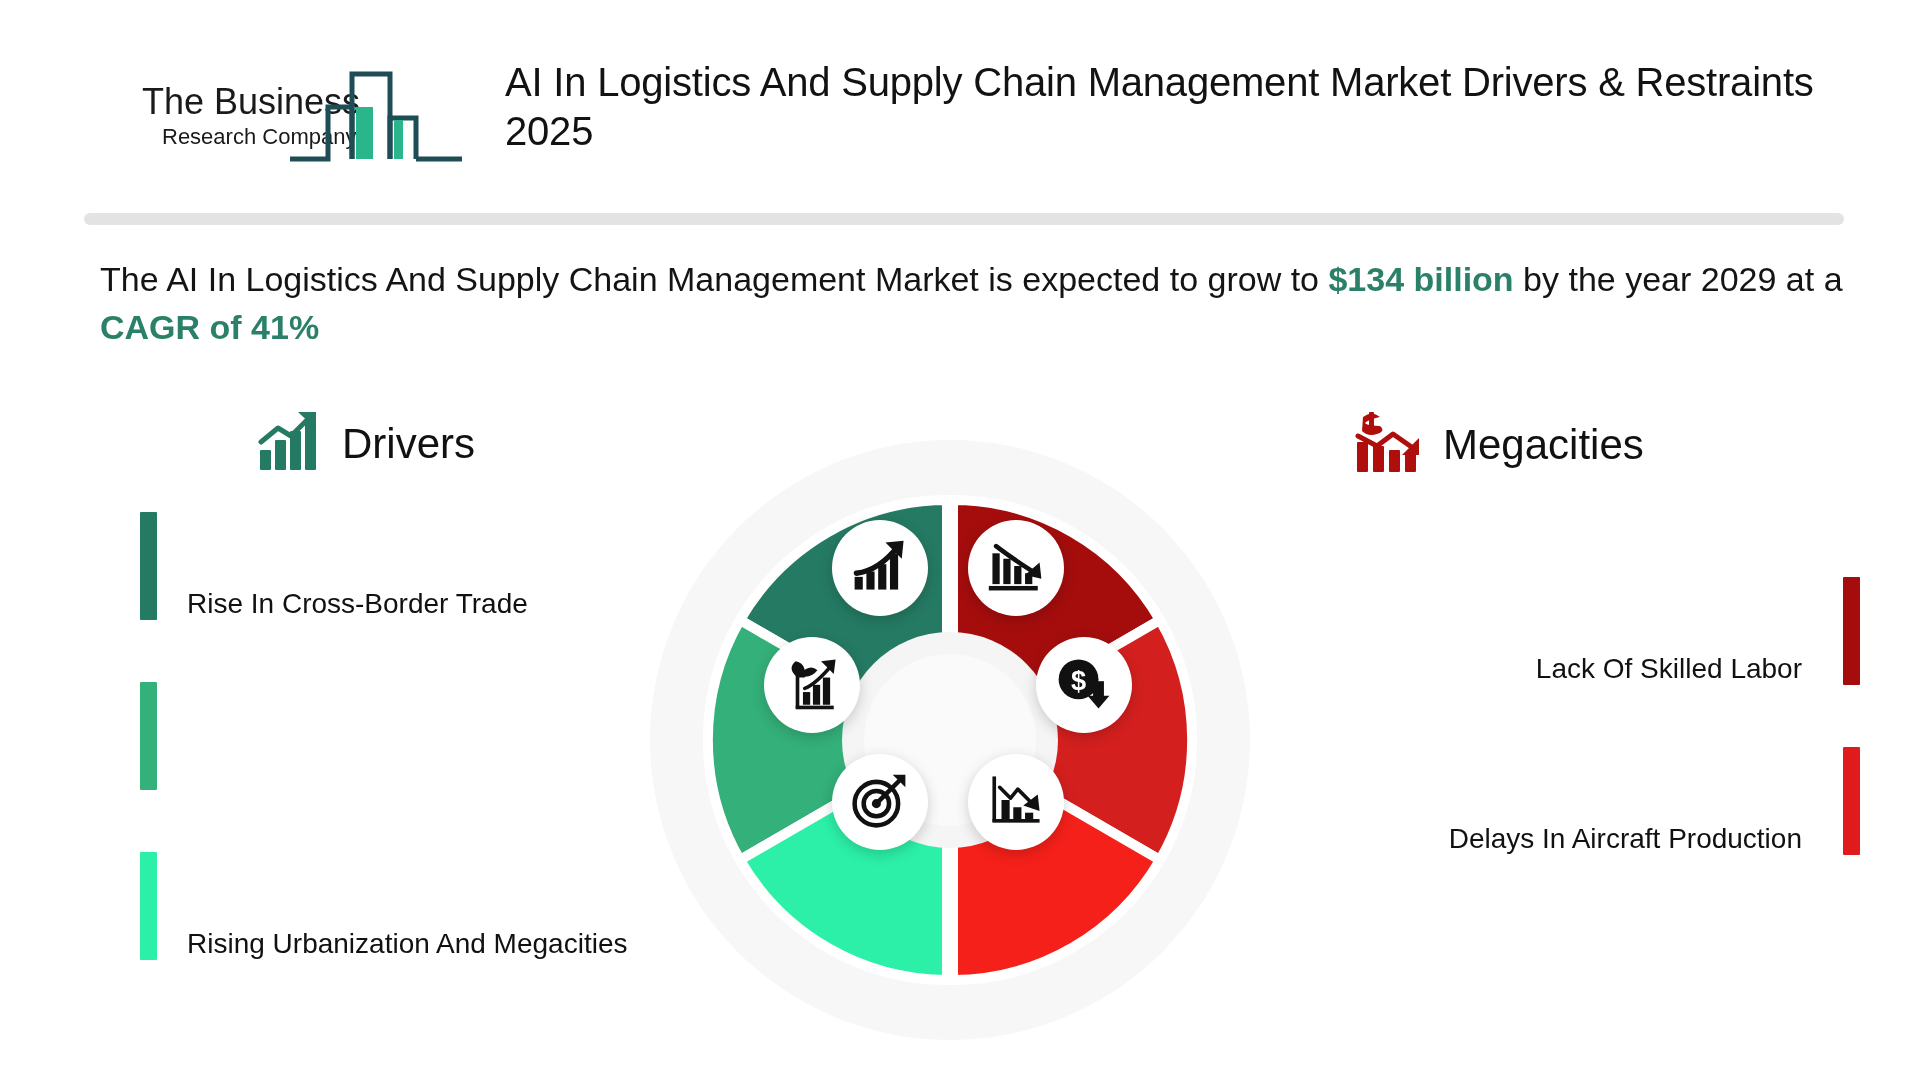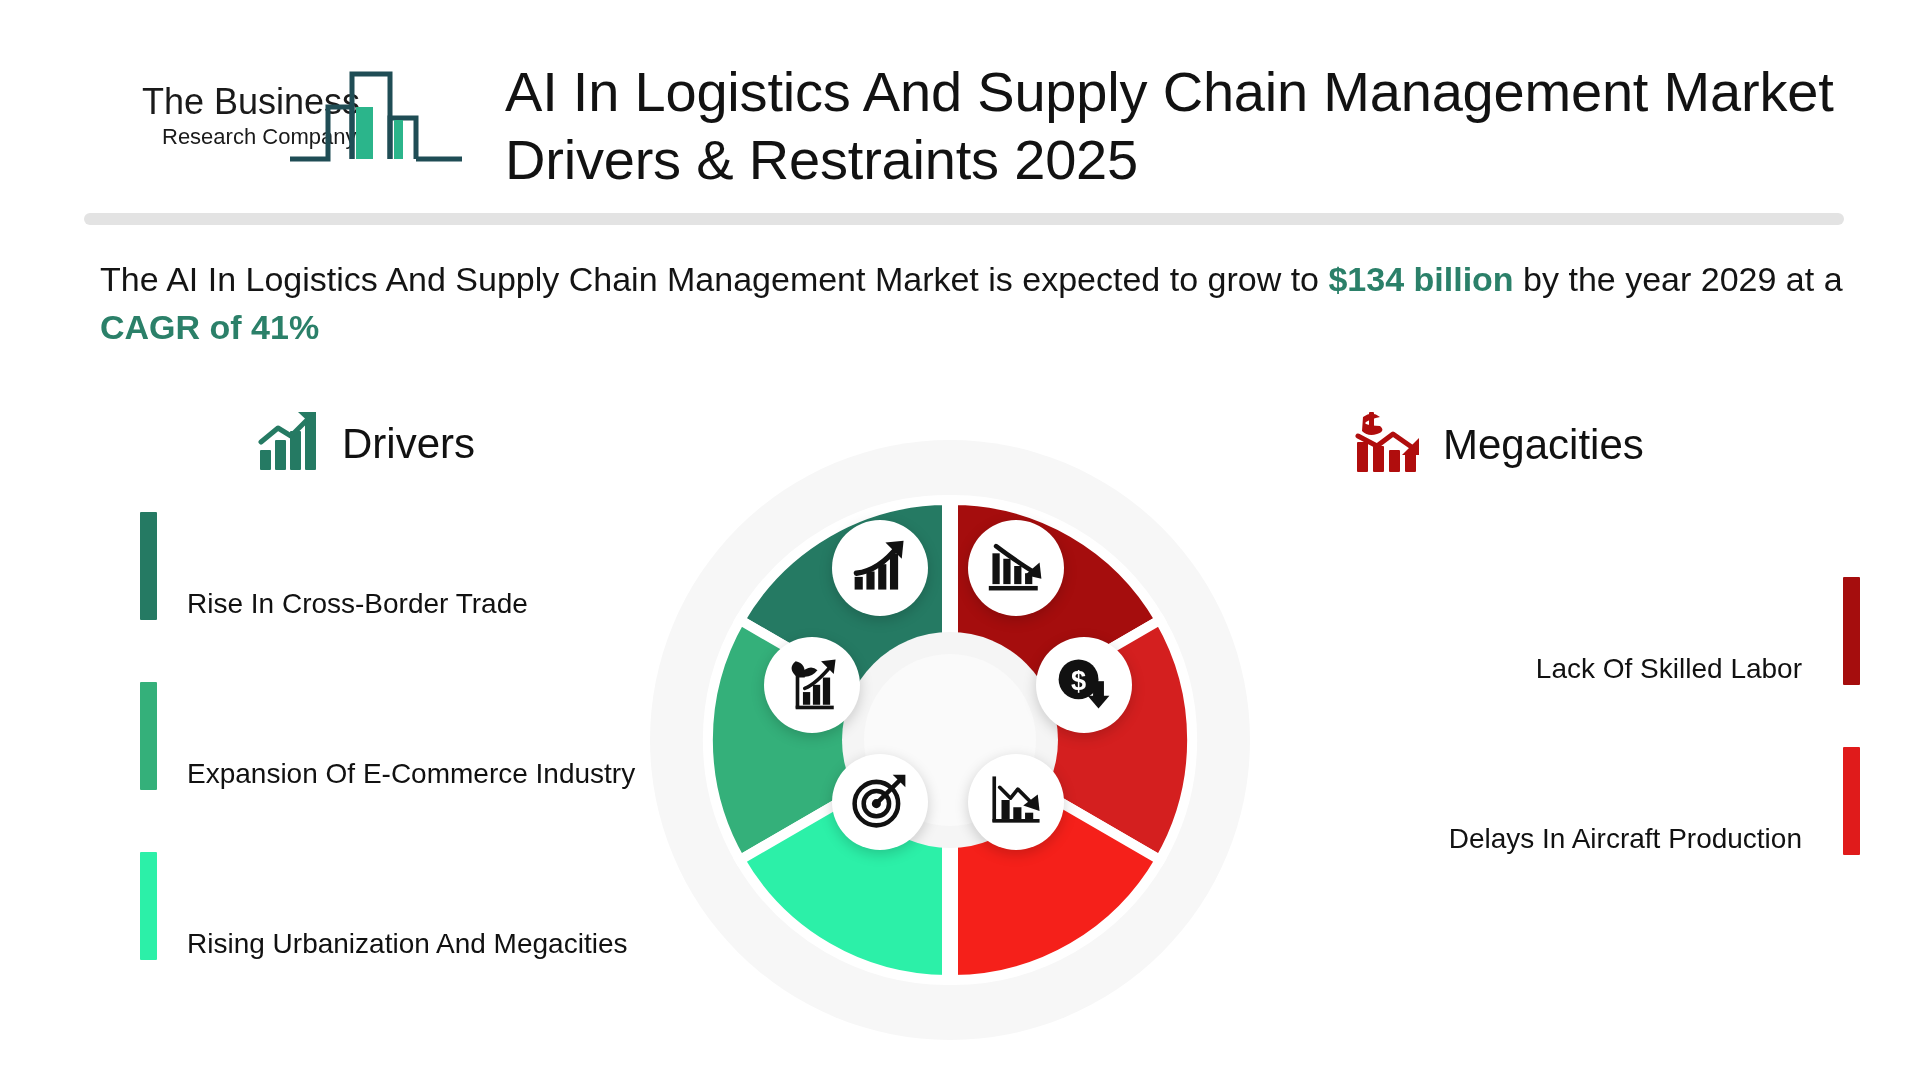--- a/index.html
+++ b/index.html
@@ -12,21 +12,21 @@
   .page { position: relative; width: 1920px; height: 1080px; background: #fff; }
 
   
   .header { position: absolute; top: 0; left: 0; width: 1920px; height: 210px; }
 
   .logo { position: absolute; left: 140px; top: 62px; width: 330px; height: 110px; }
   .logo svg { width: 330px; height: 110px; display: block; }
 
   .title {
     position: absolute; left: 505px; top: 58px; width: 1370px;
-    font-size: 56px; line-height: 1.22; color: #121212;
+    font-size: 40px; line-height: 1.22; color: #121212;
     font-weight: 400; letter-spacing: -0.2px;
   }
 
   .divider {
     position: absolute; left: 84px; top: 213px; width: 1760px; height: 12px;
     background: #e3e3e3; border-radius: 6px;
   }
 
   
   .subtitle {
@@ -144,21 +144,20 @@
     <span class="sec-title">Megacities</span>
   </div>
 
   <div class="col-drivers">
     <div class="item left">
       <div class="bar" style="background:#257a63"></div>
       <div class="item-label">Rise In Cross-Border Trade</div>
     </div>
     <div class="item left">
       <div class="bar" style="background:#34b07a"></div>
-      <div class="item-label">Expansion Of E-Commerce Industry</div>
     </div>
     <div class="item left">
       <div class="bar" style="background:#2cf0a8"></div>
       <div class="item-label">Rising Urbanization And Megacities</div>
     </div>
   </div>
 
   <div class="col-restraints">
     <div class="item right">
       <div class="item-label">Lack Of Skilled Labor</div>

